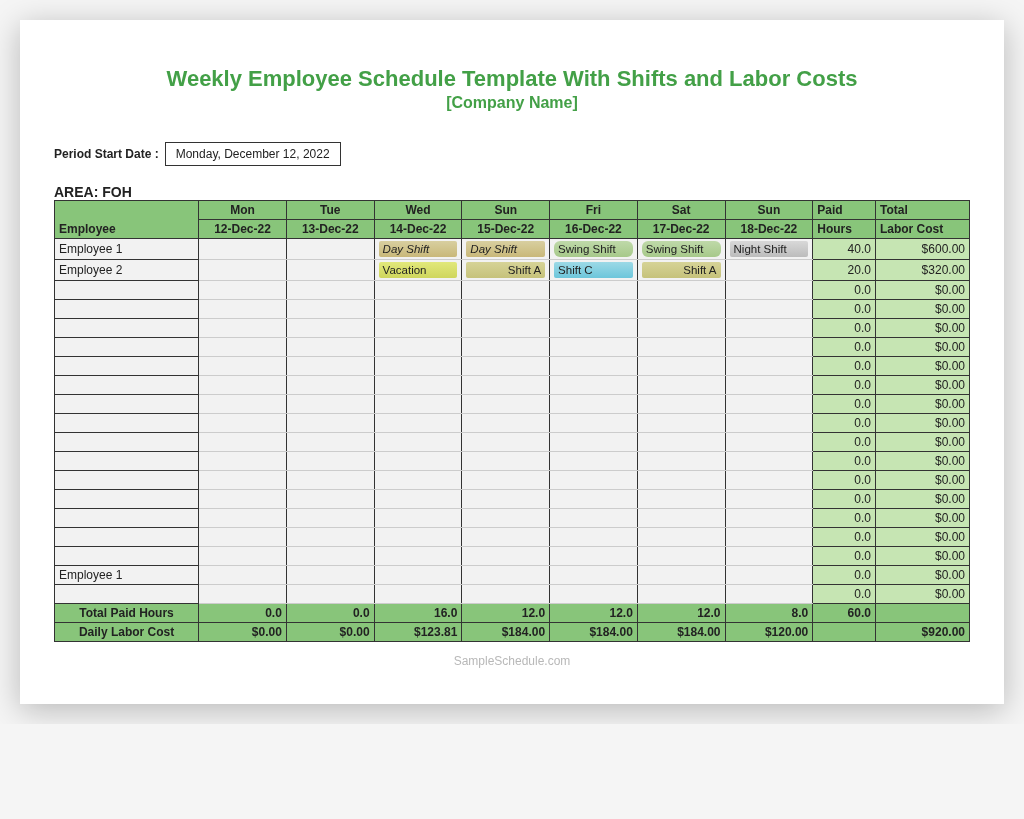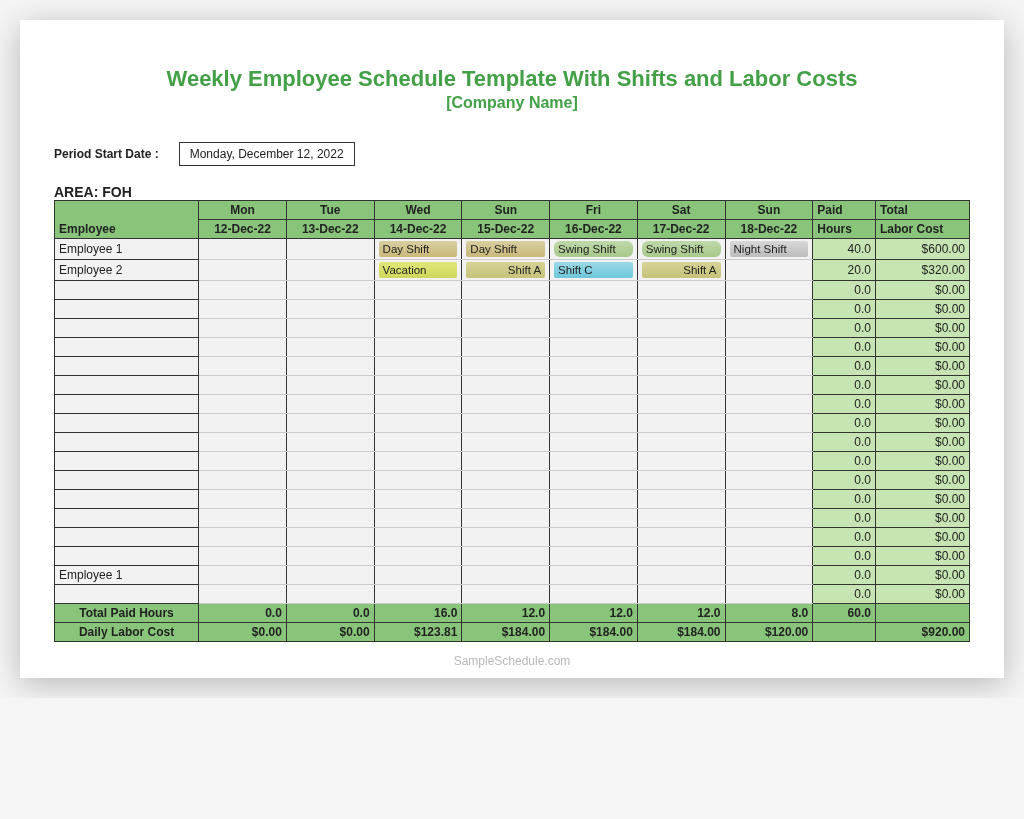--- a/index.html
+++ b/index.html
@@ -9,40 +9,40 @@
     background: #f5f5f5;
     font-family: Arial, Helvetica, sans-serif;
     font-size: 12px;
     color: #222;
   }
   .page {
     width: 984px;
     margin: 0 auto;
     background: #fff;
     box-shadow: 0 6px 30px rgba(0,0,0,0.25);
-    padding: 28px 34px 10px 34px;
+    padding: 28px 34px 36px 34px;
   }
   .title {
     color: #43a047;
     font-weight: bold;
     text-align: center;
     font-size: 22px;
     margin: 18px 0 2px 0;
   }
   .subtitle {
     color: #43a047;
     font-weight: bold;
     text-align: center;
     font-size: 16px;
     margin-bottom: 30px;
   }
   .period-row {
     display: flex;
     align-items: center;
-    gap: 20px;
+    gap: 6px;
     margin-bottom: 18px;
   }
   .period-label {
     font-weight: bold;
   }
   .period-box {
     border: 1px solid #333;
     padding: 4px 10px;
     min-width: 170px;
   }
@@ -103,21 +103,21 @@
     text-align: right;
   }
   .body-top td { border-top: 1px solid #333; }
 
   .shift {
     border-radius: 2px;
     padding: 1px 4px;
     display: block;
     font-size: 11.5px;
   }
-  .shift-day    { background: linear-gradient(#d8cfa0,#c9b879); }
+  .shift-day    { background: linear-gradient(#d8cfa0,#c9b879); font-style: italic; }
   .shift-swing  { background: linear-gradient(#bfd9a9,#a7c98a); border-radius: 6px; }
   .shift-night  { background: linear-gradient(#d8d8d8,#bcbcbc); }
   .shift-vac    { background: linear-gradient(#e1e87b,#cfd65c); }
   .shift-a      { background: linear-gradient(#d6d397,#c6c27a); text-align: right; }
   .shift-c      { background: linear-gradient(#9cd9e6,#6dc6db); }
 
   .footer-row td {
     background: #88c57a;
     border: 1px solid #333;
     font-weight: bold;

